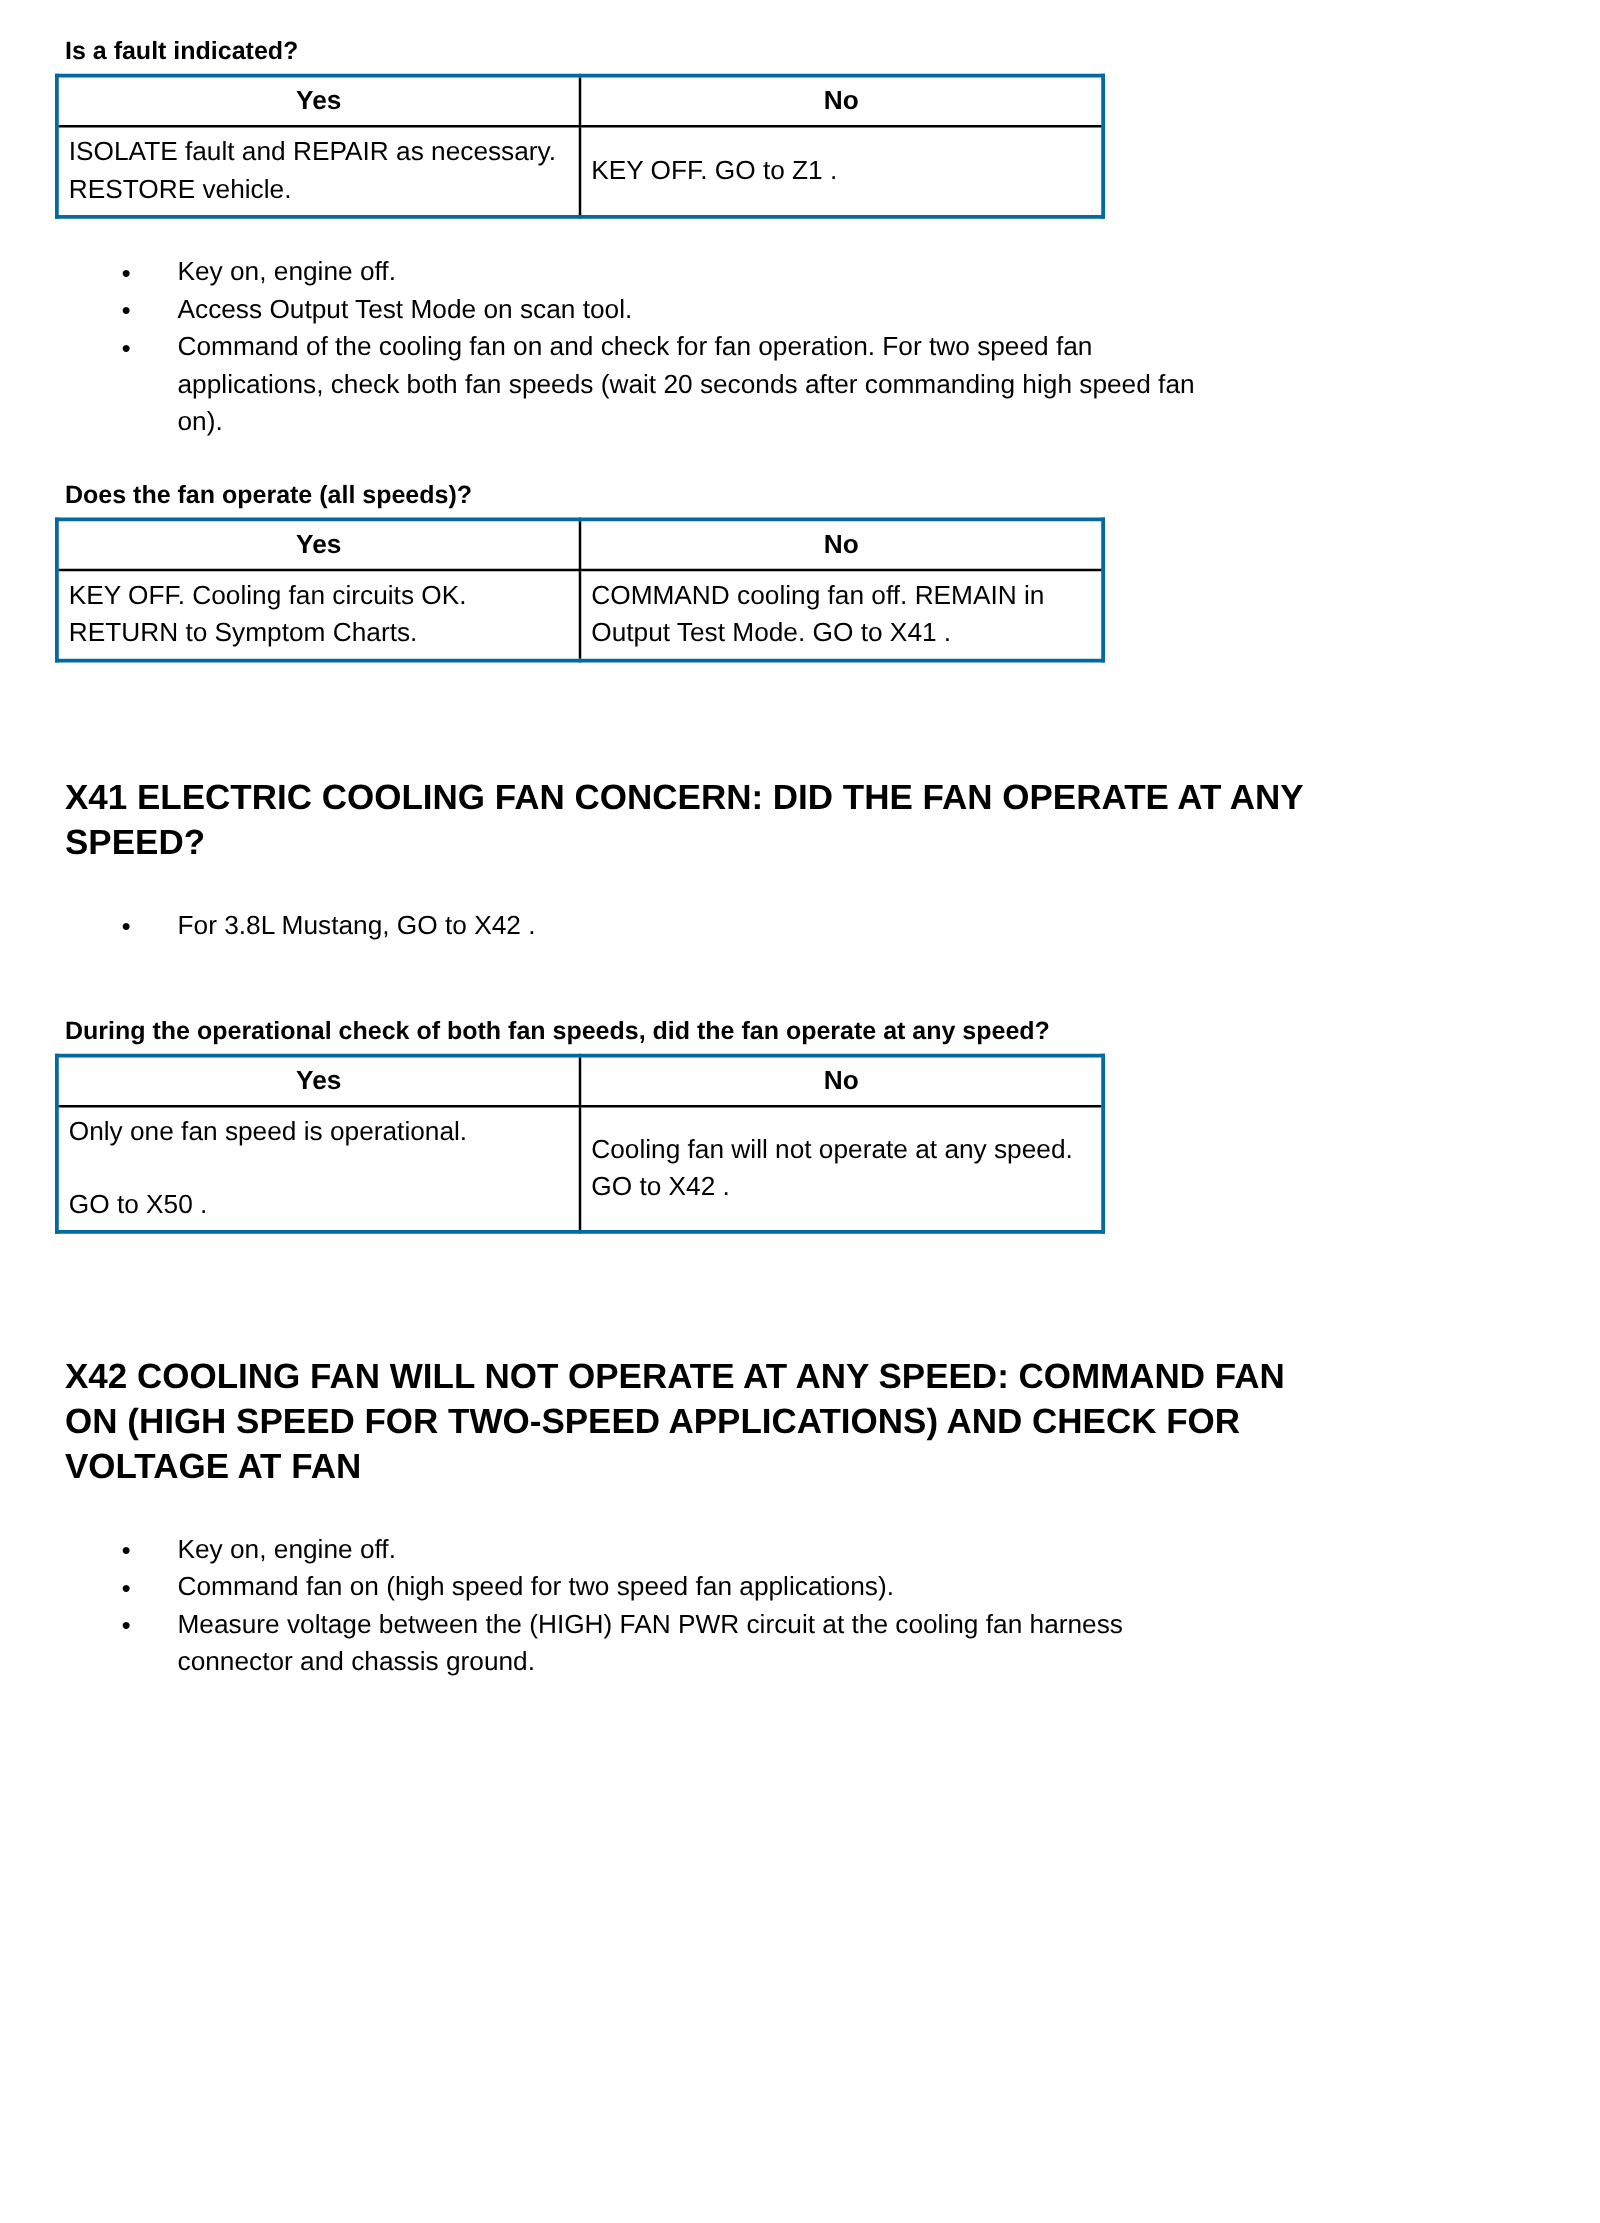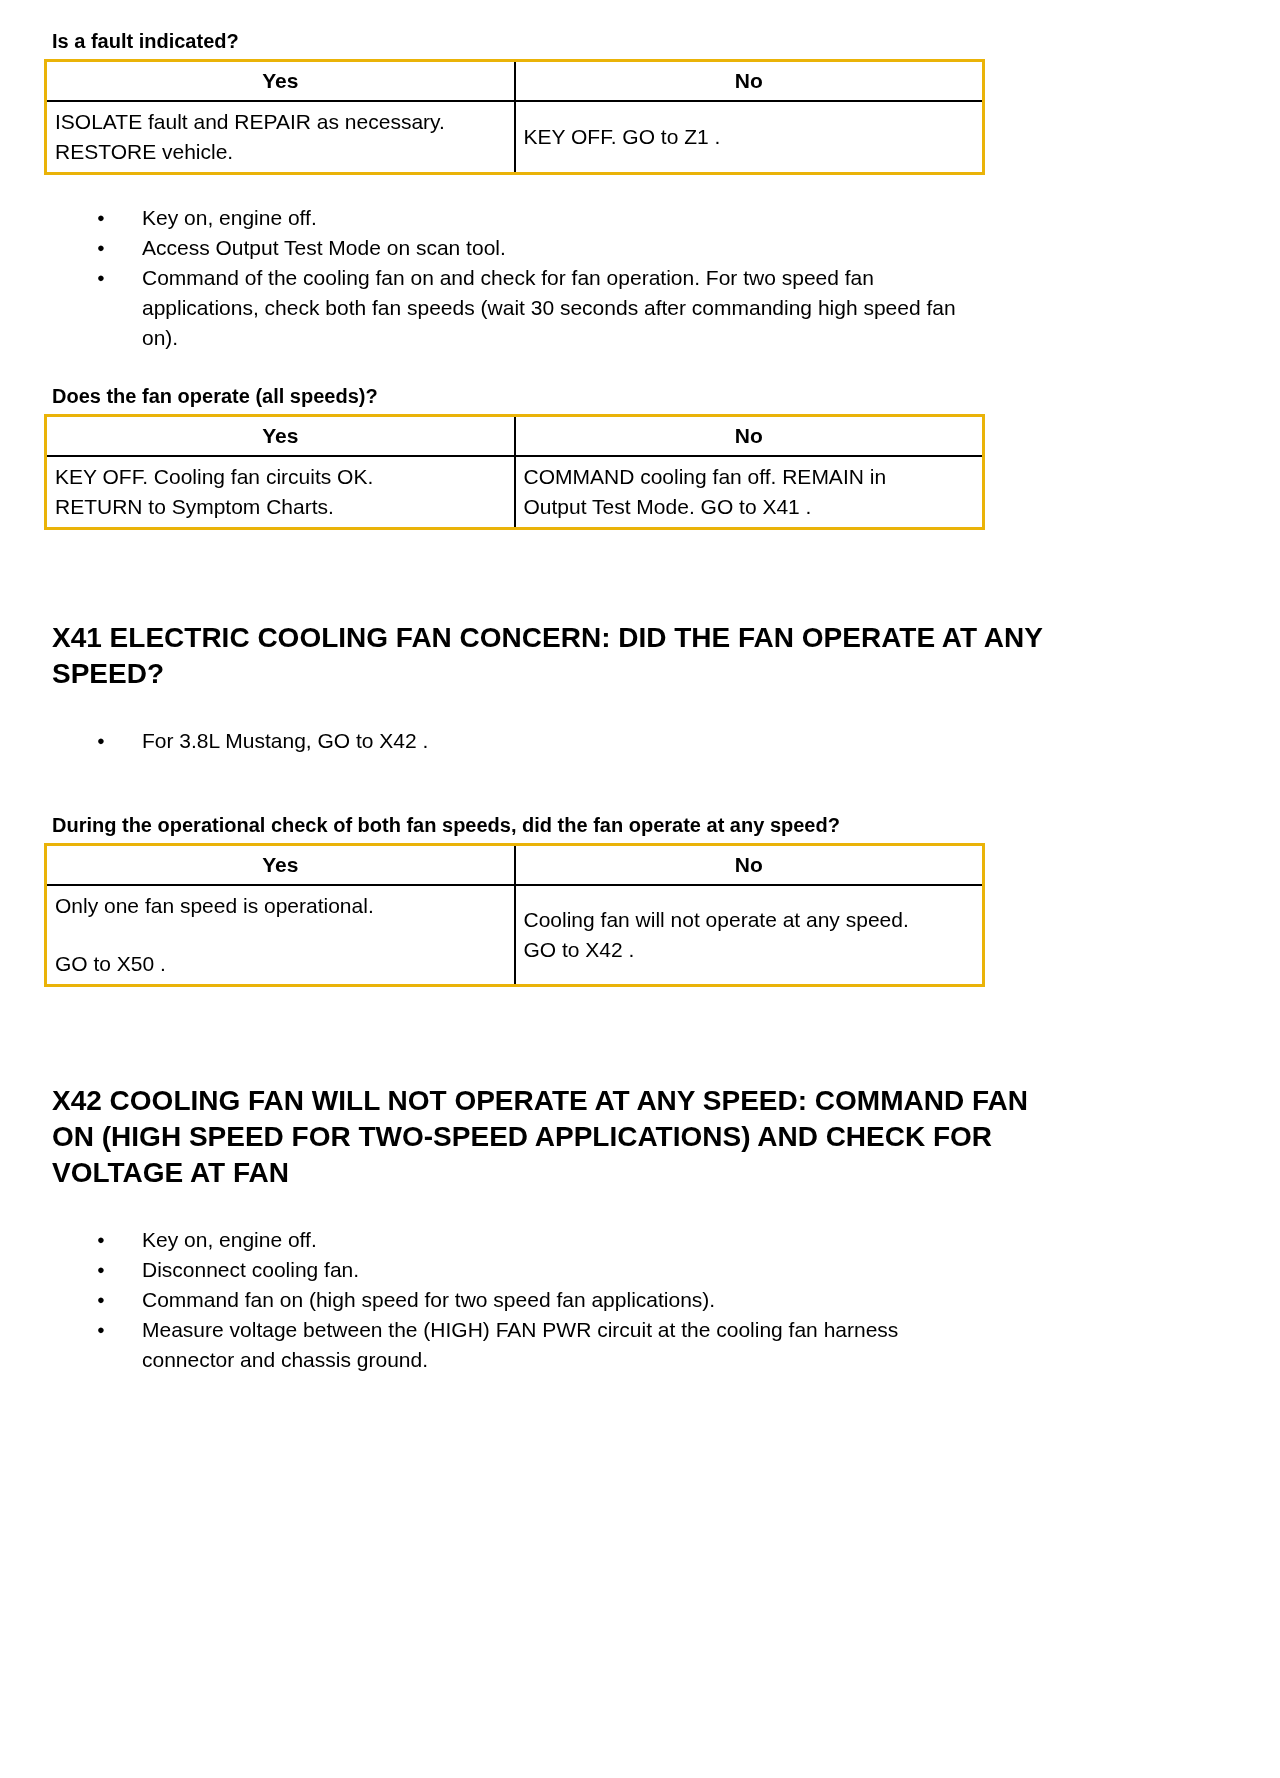--- a/index.html
+++ b/index.html
@@ -24,23 +24,23 @@
     font-size: 20px;
     font-weight: bold;
     margin: 0 0 3px 8px;
     white-space: pre-line;
   }
   .q.mt-after-bullets { margin-top: 28px; }
   .q.mt-large { margin-top: 54px; }
 
   
   table.pp {
-    width: 941px;
+    width: 840px;
     border-collapse: collapse;
-    border: 3px solid #eab308;
+    border: 3px solid #0369a1;
     table-layout: fixed;
   }
   table.pp th, table.pp td {
     border: 2px solid #000;
     width: 50%;
   }
   table.pp th {
     font-size: 21px;
     font-weight: bold;
     text-align: center;
@@ -123,21 +123,21 @@
       </tr>
     </tbody>
   </table>
 
 
 
   <ul class="bullets">
     <li>Key on, engine off.</li>
     <li>Access Output Test Mode on scan tool.</li>
     <li>Command of the cooling fan on and check for fan operation. For two speed fan
-applications, check both fan speeds (wait 30 seconds after commanding high speed fan
+applications, check both fan speeds (wait 20 seconds after commanding high speed fan
 on).</li>
   </ul>
 
   <div class="q mt-after-bullets">Does the fan operate (all speeds)?</div>
   <table class="pp">
     <thead>
       <tr>
         <th>Yes</th>
         <th>No</th>
       </tr>
@@ -175,19 +175,18 @@
       </tr>
     </tbody>
   </table>
 
   <div class="section-title x42">X42 COOLING FAN WILL NOT OPERATE AT ANY SPEED: COMMAND FAN
 ON (HIGH SPEED FOR TWO-SPEED APPLICATIONS) AND CHECK FOR
 VOLTAGE AT FAN</div>
 
   <ul class="bullets mt-x42">
     <li>Key on, engine off.</li>
-    <li>Disconnect cooling fan.</li>
     <li>Command fan on (high speed for two speed fan applications).</li>
     <li>Measure voltage between the (HIGH) FAN PWR circuit at the cooling fan harness
 connector and chassis ground.</li>
   </ul>
 
 </div>
 
 </body></html>

